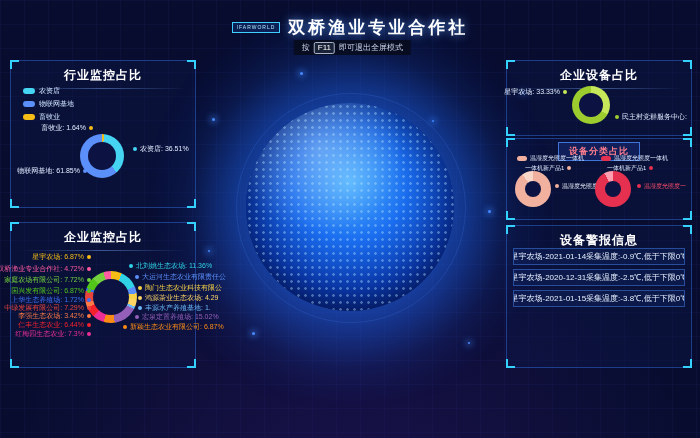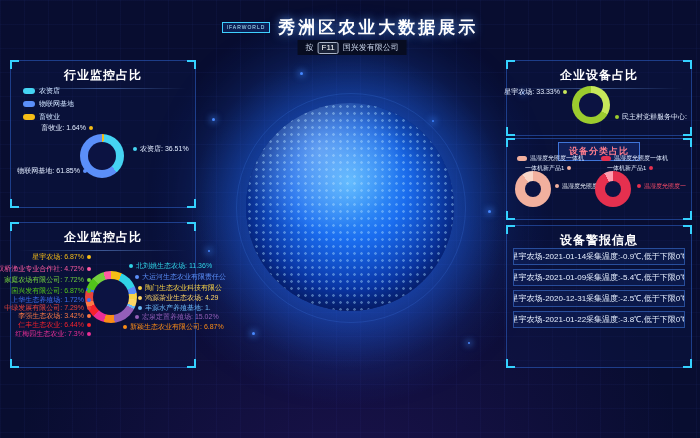--- a/index.html
+++ b/index.html
@@ -77,26 +77,26 @@
   <i class="p" style="left:522px;top:92px;width:2px;height:2px"></i>
   <i class="p" style="left:252px;top:332px;width:3px;height:3px"></i>
   <i class="p" style="left:468px;top:342px;width:2px;height:2px"></i>
   <i class="p" style="left:300px;top:72px;width:3px;height:3px"></i>
   <i class="p" style="left:432px;top:120px;width:2px;height:2px"></i>
   <i class="p" style="left:208px;top:250px;width:2px;height:2px"></i>
   <i class="p" style="left:488px;top:210px;width:3px;height:3px"></i>
 
   <div class="hdr">
     <span class="badge">IFARWORLD</span>
-    <span class="title">秀洲区农业大数据展示</span>
+    <span class="title">双桥渔业专业合作社</span>
   </div>
   <div class="hint">
     <span>按</span>
     <span class="key">F11</span>
-    <span>国兴发有限公司</span>
+    <span>即可退出全屏模式</span>
   </div>
 
   <section class="panel" style="left:10px;top:60px;width:186px;height:148px">
     <h2>行业监控占比</h2>
     <div class="hr"></div>
     <div class="lg-row" style="left:12px;top:26px">
       <i class="sw" style="background-color: rgb(69, 212, 242);"></i>
       <span>农资店</span>
     </div>
     <div class="lg-row" style="left:12px;top:39px">
@@ -243,19 +243,18 @@
     <span class="lab" style="left:130px;top:44px">
       <i class="dt" style="background-color: rgb(230, 48, 79);"></i>
       <span style="font-size: 6px; color: rgb(255, 77, 106);">温湿度光照度一</span>
     </span>
   </section>
 
   <section class="panel" style="left:506px;top:225px;width:186px;height:143px">
     <h2>设备警报信息</h2>
     <div class="alarm-list">
       <div class="alarm-row">星宇农场-2021-01-14采集温度:-0.9℃,低于下限0℃</div>
-      <div class="alarm-row">星宇农场-2021-01-09采集温度:-5.4℃,低于下限0℃</div>
       <div class="alarm-row">星宇农场-2020-12-31采集温度:-2.5℃,低于下限0℃</div>
-      <div class="alarm-row">星宇农场-2021-01-22采集温度:-3.8℃,低于下限0℃</div>
+      <div class="alarm-row">星宇农场-2021-01-15采集温度:-3.8℃,低于下限0℃</div>
     </div>
   </section>
 
 </div>
 
 </body></html>

